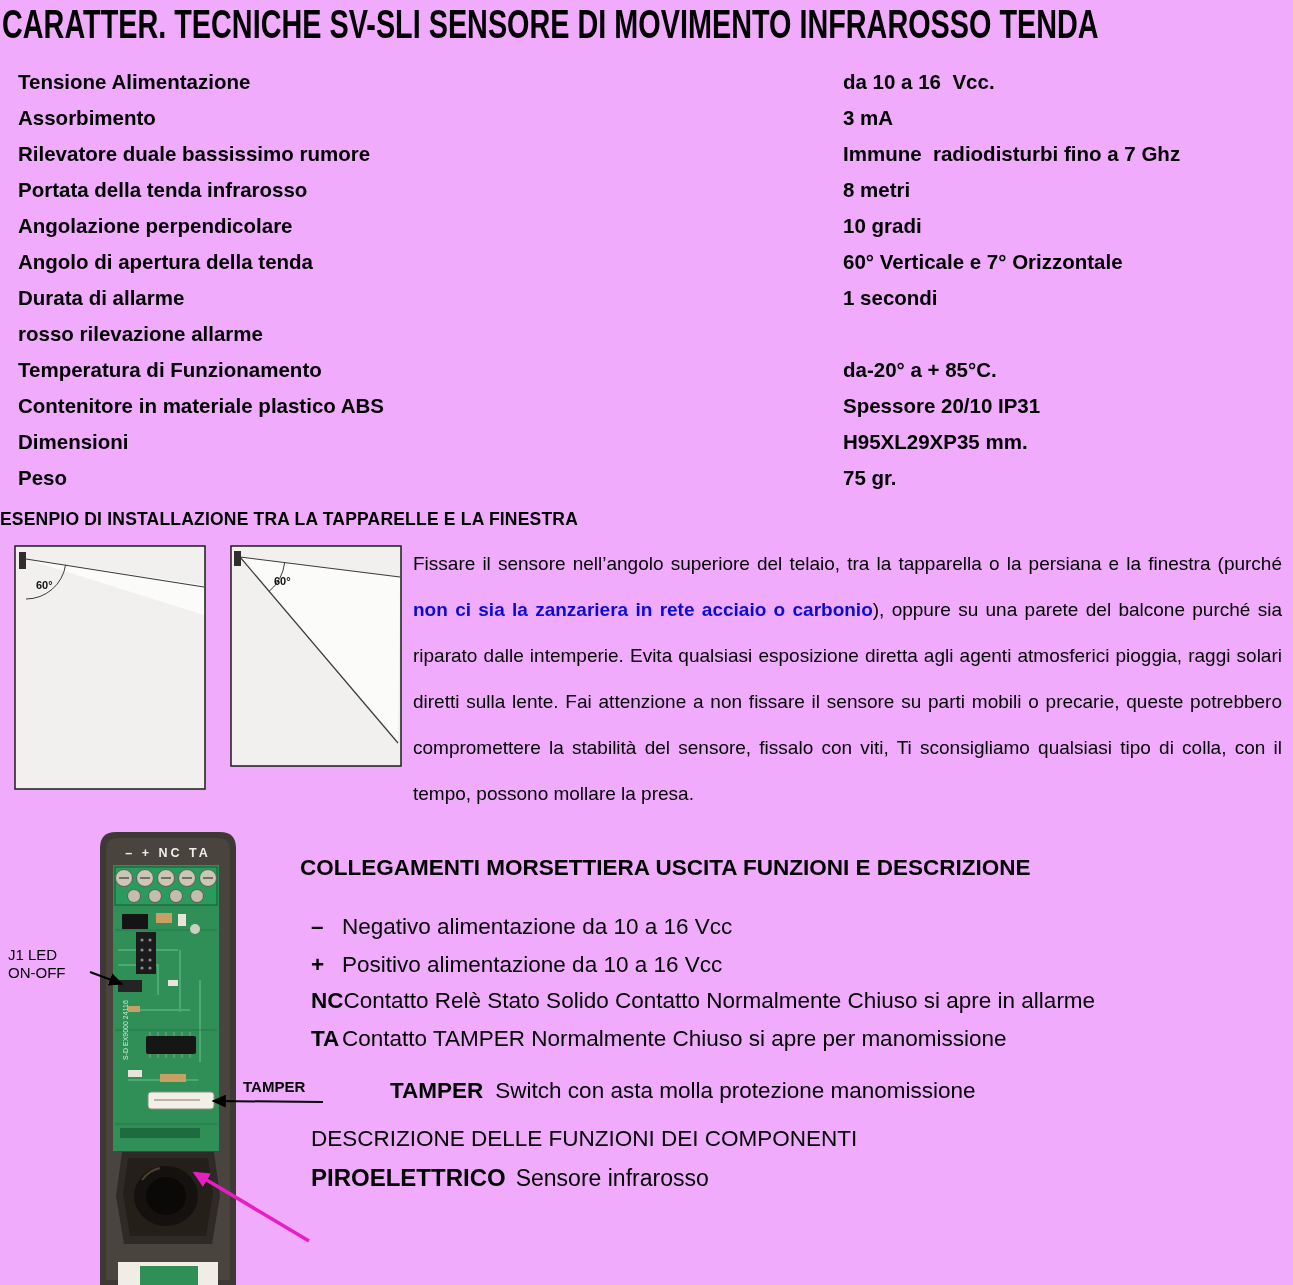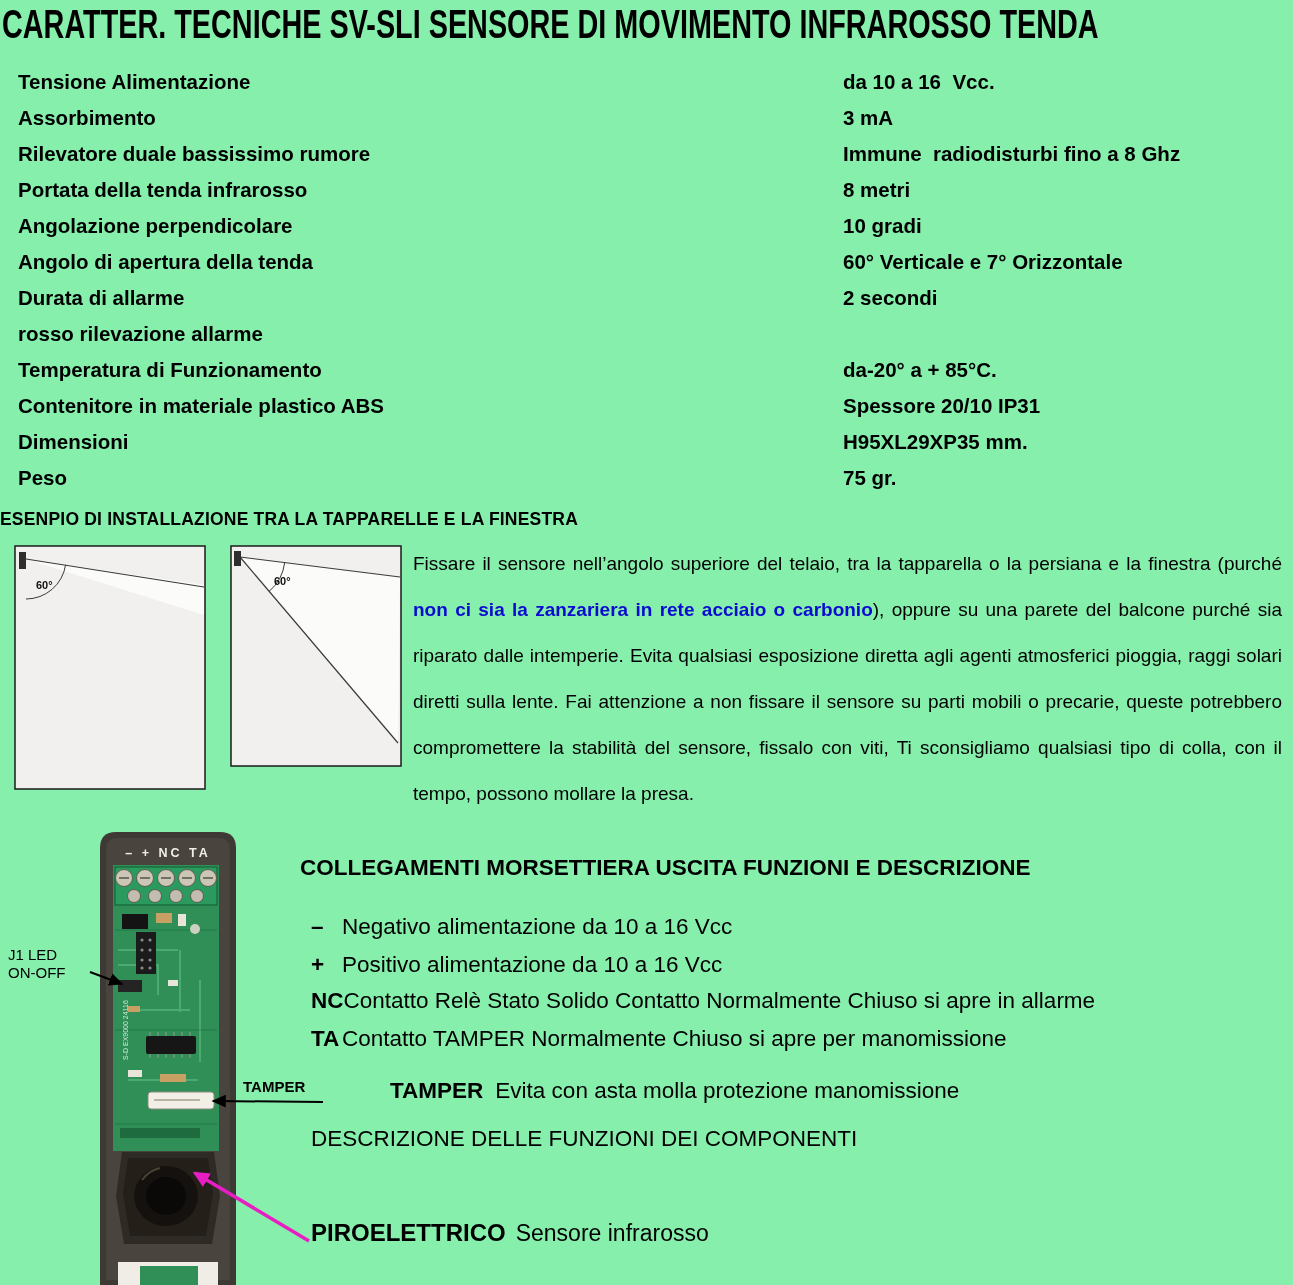--- a/index.html
+++ b/index.html
@@ -2,21 +2,21 @@
 <html style="--highlight-blue: #0b0bd0; --arrow-magenta: #e81ec4; --pcb-green: #2f8f57;"><head>
 <meta charset="utf-8">
 <style>
   :root{
     --highlight-blue:#0b0bd0;
     --arrow-magenta:#e81ec4;
     --pcb-green:#2f8f57;
   }
   *{margin:0;padding:0;box-sizing:border-box}
   body{background:#fff;font-family:"Liberation Sans",sans-serif;color:#000}
-  .page{position:relative;width:1293px;height:1285px;background:#86efac;overflow:hidden}
+  .page{position:relative;width:1293px;height:1285px;background:#f0abfc;overflow:hidden}
 
   .title{
     position:absolute;left:2px;top:0;height:48px;line-height:48px;
     font-size:40px;font-weight:bold;white-space:nowrap;
     transform:scaleX(.72);transform-origin:0 50%;
   }
 
   .specs{position:absolute;left:18px;top:64px;width:1262px}
   .spec-row{display:flex;height:36px;align-items:center;font-size:20.5px;font-weight:bold}
   .spec-label{width:825px}
@@ -74,37 +74,37 @@
     <div class="spec-row">
         <span class="spec-label">Tensione Alimentazione</span>
         <span class="spec-value">da 10 a 16  Vcc.</span>
       </div>
     <div class="spec-row">
         <span class="spec-label">Assorbimento</span>
         <span class="spec-value">3 mA</span>
       </div>
     <div class="spec-row">
         <span class="spec-label">Rilevatore duale bassissimo rumore</span>
-        <span class="spec-value">Immune  radiodisturbi fino a 8 Ghz</span>
+        <span class="spec-value">Immune  radiodisturbi fino a 7 Ghz</span>
       </div>
     <div class="spec-row">
         <span class="spec-label">Portata della tenda infrarosso</span>
         <span class="spec-value">8 metri</span>
       </div>
     <div class="spec-row">
         <span class="spec-label">Angolazione perpendicolare</span>
         <span class="spec-value">10 gradi</span>
       </div>
     <div class="spec-row">
         <span class="spec-label">Angolo di apertura della tenda</span>
         <span class="spec-value">60° Verticale e 7° Orizzontale</span>
       </div>
     <div class="spec-row">
         <span class="spec-label">Durata di allarme</span>
-        <span class="spec-value">2 secondi</span>
+        <span class="spec-value">1 secondi</span>
       </div>
     <div class="spec-row">
         <span class="spec-value">rosso rilevazione allarme</span>
       </div>
     <div class="spec-row">
         <span class="spec-label">Temperatura di Funzionamento</span>
         <span class="spec-value">da-20° a + 85°C.</span>
       </div>
     <div class="spec-row">
         <span class="spec-label">Contenitore in materiale plastico ABS</span>
@@ -220,26 +220,26 @@
 ON-OFF</div>
   <div class="label-tamper-dev">TAMPER</div>
 
   <div class="conn-heading">COLLEGAMENTI MORSETTIERA USCITA FUNZIONI E DESCRIZIONE</div>
 
   <div class="line-abs conn-item" style="top:914px"><span class="pfx">–</span><span>Negativo alimentazione da 10 a 16 Vcc</span></div>
   <div class="line-abs conn-item" style="top:952px"><span class="pfx">+</span><span>Positivo  alimentazione da 10 a 16 Vcc</span></div>
   <div class="line-abs conn-item" style="top:988px"><span class="pfx">NC</span><span>Contatto Relè Stato Solido Contatto Normalmente Chiuso si apre in allarme</span></div>
   <div class="line-abs conn-item" style="top:1026px"><span class="pfx">TA</span><span>Contatto TAMPER Normalmente Chiuso si apre per manomissione</span></div>
 
-  <div class="line-abs tamper-line" style="top:1078px"><span class="pfx">TAMPER</span><span>Evita con asta molla protezione manomissione</span></div>
+  <div class="line-abs tamper-line" style="top:1078px"><span class="pfx">TAMPER</span><span>Switch con asta molla protezione manomissione</span></div>
 
   <div class="line-abs functions-heading" style="top:1126px">DESCRIZIONE DELLE FUNZIONI DEI COMPONENTI</div>
 
 
-  <div class="line-abs pyro-line" style="top:1219px"><span class="pfx">PIROELETTRICO</span><span>Sensore infrarosso</span></div>
+  <div class="line-abs pyro-line" style="top:1164px"><span class="pfx">PIROELETTRICO</span><span>Sensore infrarosso</span></div>
 
   <svg class="arrows" width="1293" height="1285" viewBox="0 0 1293 1285">
     <defs>
       <marker id="mb" viewBox="0 0 10 10" refX="8" refY="5" markerWidth="8" markerHeight="8" orient="auto-start-reverse">
           <path d="M0,1 L9,5 L0,9 z" fill="#000"></path>
         </marker>
       <marker id="mm" viewBox="0 0 10 10" refX="8" refY="5" markerWidth="5" markerHeight="5" orient="auto-start-reverse">
           <path d="M0,0.5 L9.5,5 L0,9.5 z" style="fill:var(--arrow-magenta)"></path>
         </marker>
     </defs>

